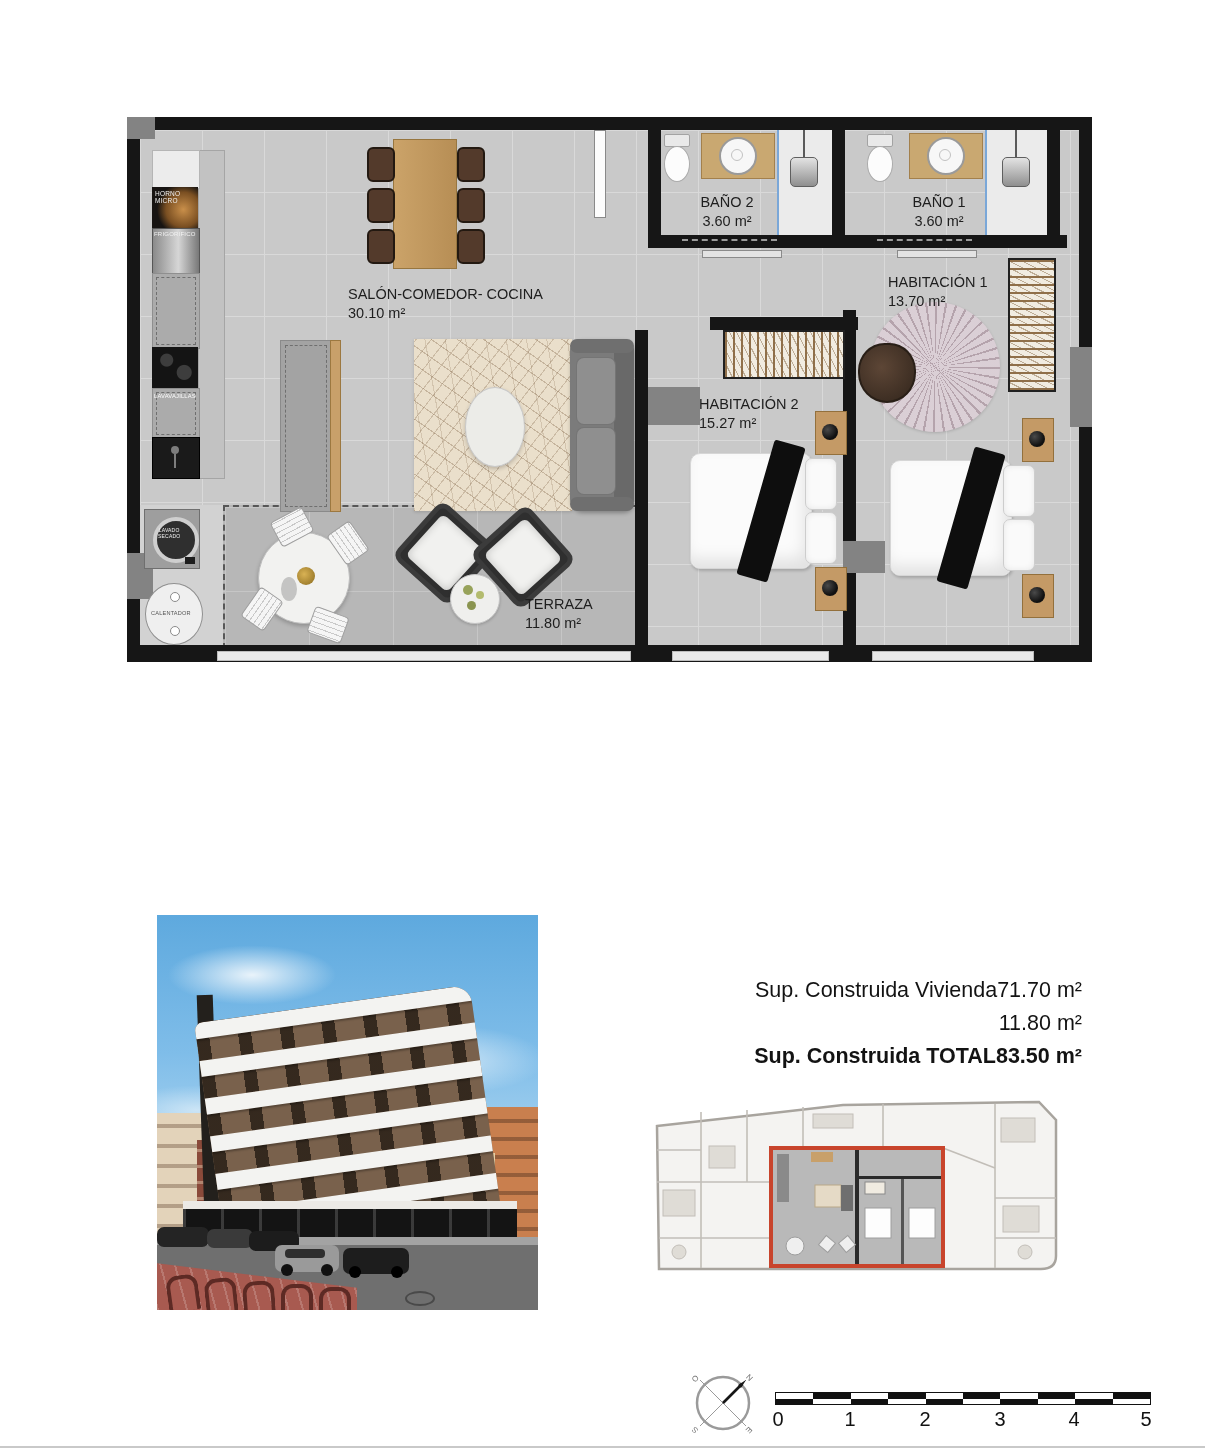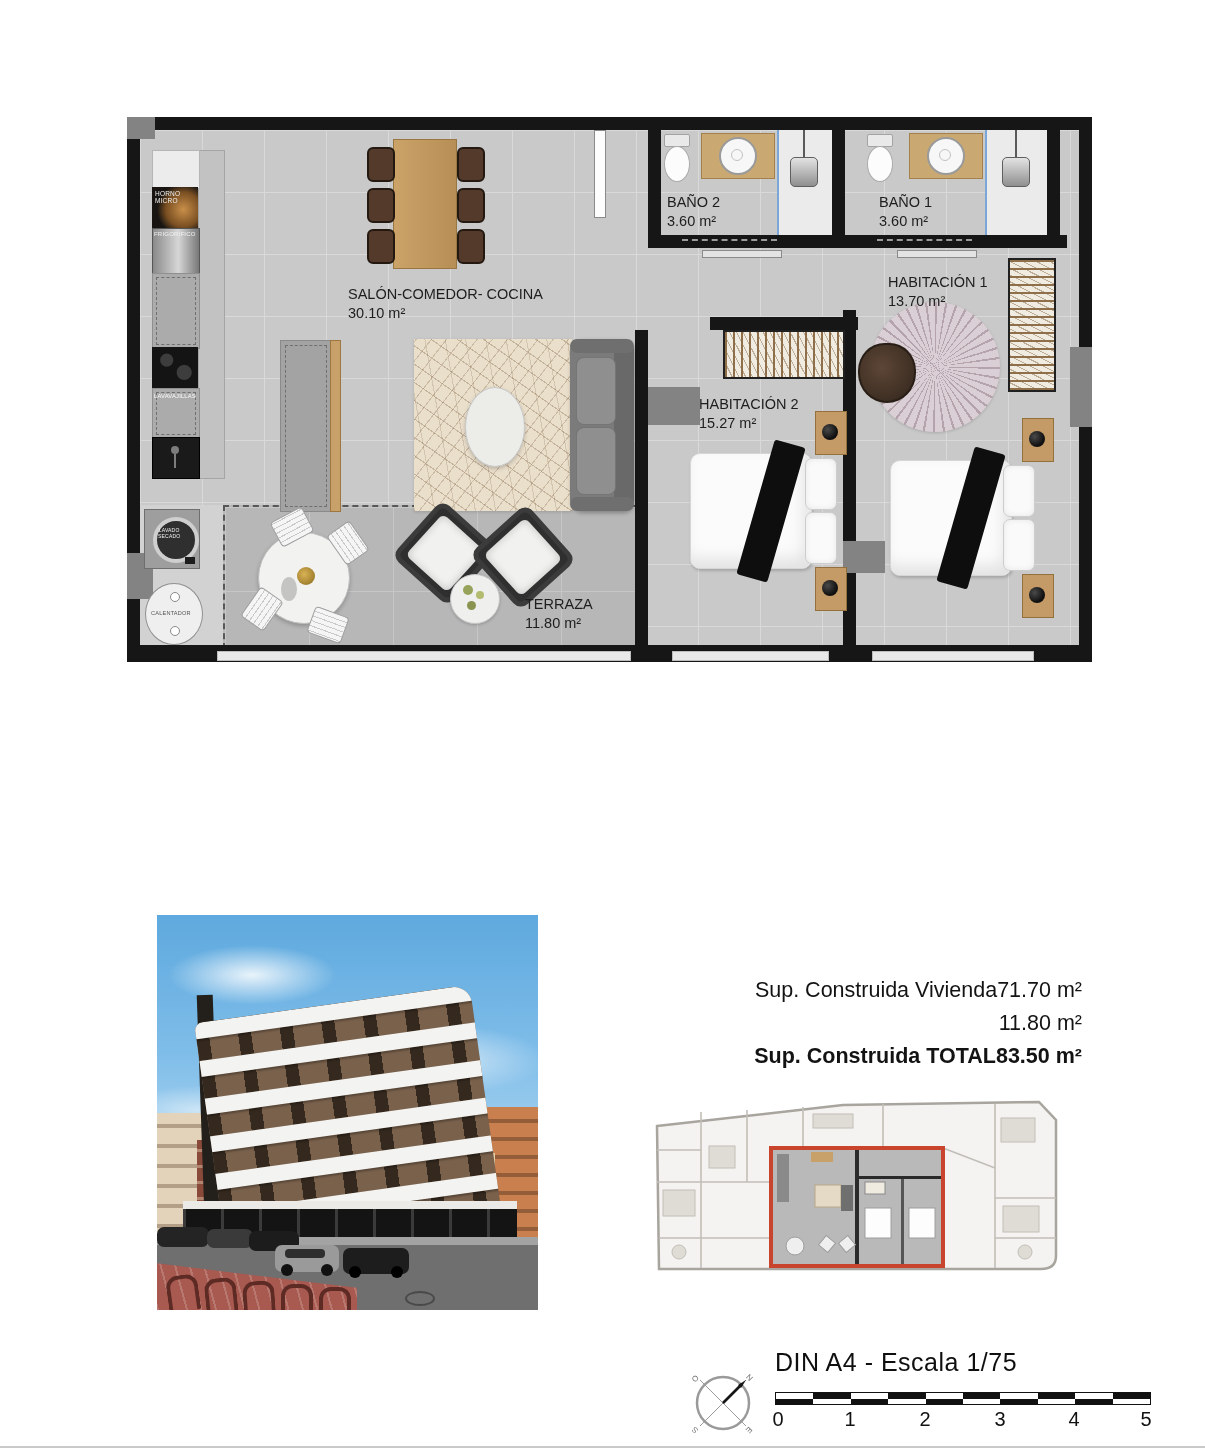--- a/index.html
+++ b/index.html
@@ -14,21 +14,21 @@
     background-image:linear-gradient(#d9d9d9 1px,transparent 1px),
                      linear-gradient(90deg,#d9d9d9 1px,transparent 1px);
     background-size:62px 62px;}
   .terrace-tiles{position:absolute;background-color:#b7b7b7;
     background-image:linear-gradient(#c6c6c6 1px,transparent 1px),
                      linear-gradient(90deg,#c6c6c6 1px,transparent 1px);
     background-size:84px 84px;border-top:2px dashed #575757;border-left:2px dashed #575757;}
   .closet-floor{position:absolute;background:#d2d2d2;}
   .room-label{position:absolute;font-size:14.5px;line-height:1.32;color:#1e1e1e;white-space:nowrap;}
   .room-label .nm{display:block;}
-  .room-label.center{text-align:left;}
+  .room-label.center{text-align:center;}
   .tiny-label{position:absolute;font-size:6.5px;line-height:1.15;color:#f2f2f2;letter-spacing:.2px;}
   .shower-floor{position:absolute;background:#ebebeb;border-left:2px solid #7aa7d8;}
   .shower-head{position:absolute;width:26px;height:28px;border:1px solid #5f5f5f;border-radius:5px;
     background:linear-gradient(180deg,#e3e3e3,#8f8f8f);}
   .shower-pipe{position:absolute;width:2px;background:#5a5a5a;}
   .toilet-tank{position:absolute;width:24px;height:11px;background:#e9e9e9;border:1px solid #a3a3a3;border-radius:2px;}
   .toilet-bowl{position:absolute;width:24px;height:34px;background:#fcfcfc;border:1px solid #ababab;border-radius:50%;}
   .vanity{position:absolute;background:#c9a871;border:1px solid #a3804c;}
   .basin{position:absolute;width:34px;height:34px;border-radius:50%;background:#f7f7f7;border:2px solid #9a9a9a;}
   .basin:after{content:"";position:absolute;left:10px;top:10px;width:10px;height:10px;border-radius:50%;border:1px solid #c2c2c2;}
@@ -420,21 +420,20 @@
     <line x1="12" y1="58" x2="58" y2="12" stroke="#9a9a9a" stroke-width="1"></line>
     <line x1="12" y1="12" x2="58" y2="58" stroke="#9a9a9a" stroke-width="1"></line>
     <line x1="35" y1="35" x2="54" y2="16" stroke="#161616" stroke-width="2.6"></line>
     <polygon points="58,12 50,17 53,20" fill="#161616"></polygon>
     <text x="59" y="10" font-size="8" fill="#6f6f6f" transform="rotate(45 59 8)">N</text>
     <text x="5" y="14" font-size="8" fill="#6f6f6f" transform="rotate(-45 7 12)">O</text>
     <text x="6" y="64" font-size="8" fill="#6f6f6f" transform="rotate(-135 8 62)">S</text>
     <text x="59" y="63" font-size="8" fill="#6f6f6f" transform="rotate(135 61 61)">E</text>
   </svg>
 
-  <div class="scale-text" style="left:775px;top:1348px;">DIN A4 - Escala 1/75</div>
 
   <div class="scalebar" style="left:775px;top:1392px;width:374px;height:11px;">
     <div class="row top"></div>
     <div class="row bot"></div>
   </div>
   <div>
     <span class="tick" style="left:778px;top:1408px;">0</span>
     <span class="tick" style="left:850px;top:1408px;">1</span>
     <span class="tick" style="left:925px;top:1408px;">2</span>
     <span class="tick" style="left:1000px;top:1408px;">3</span>

